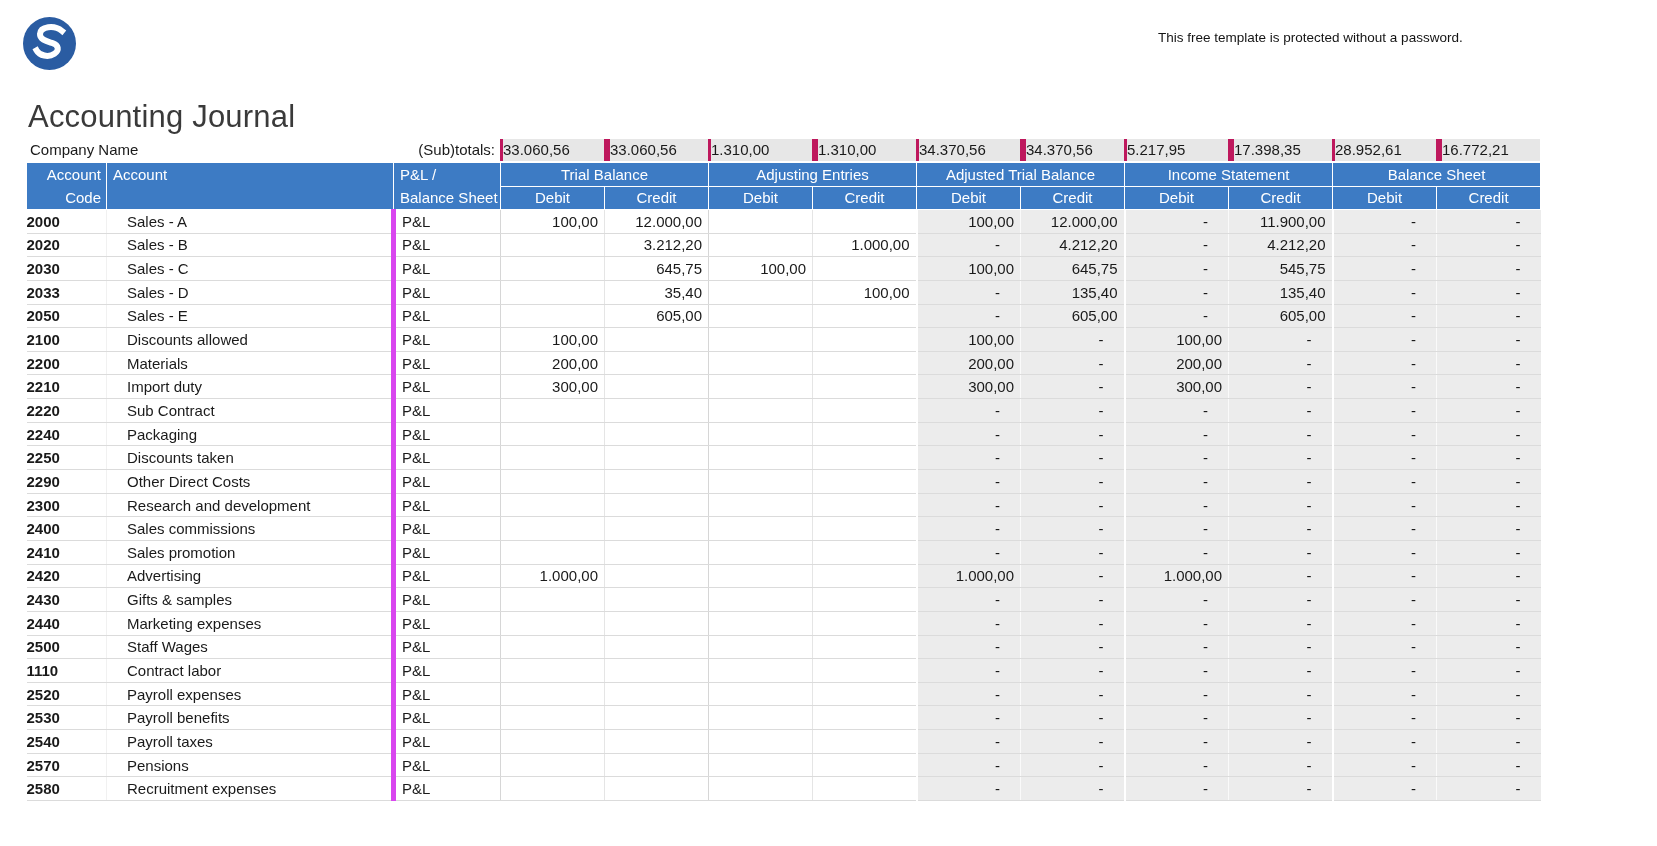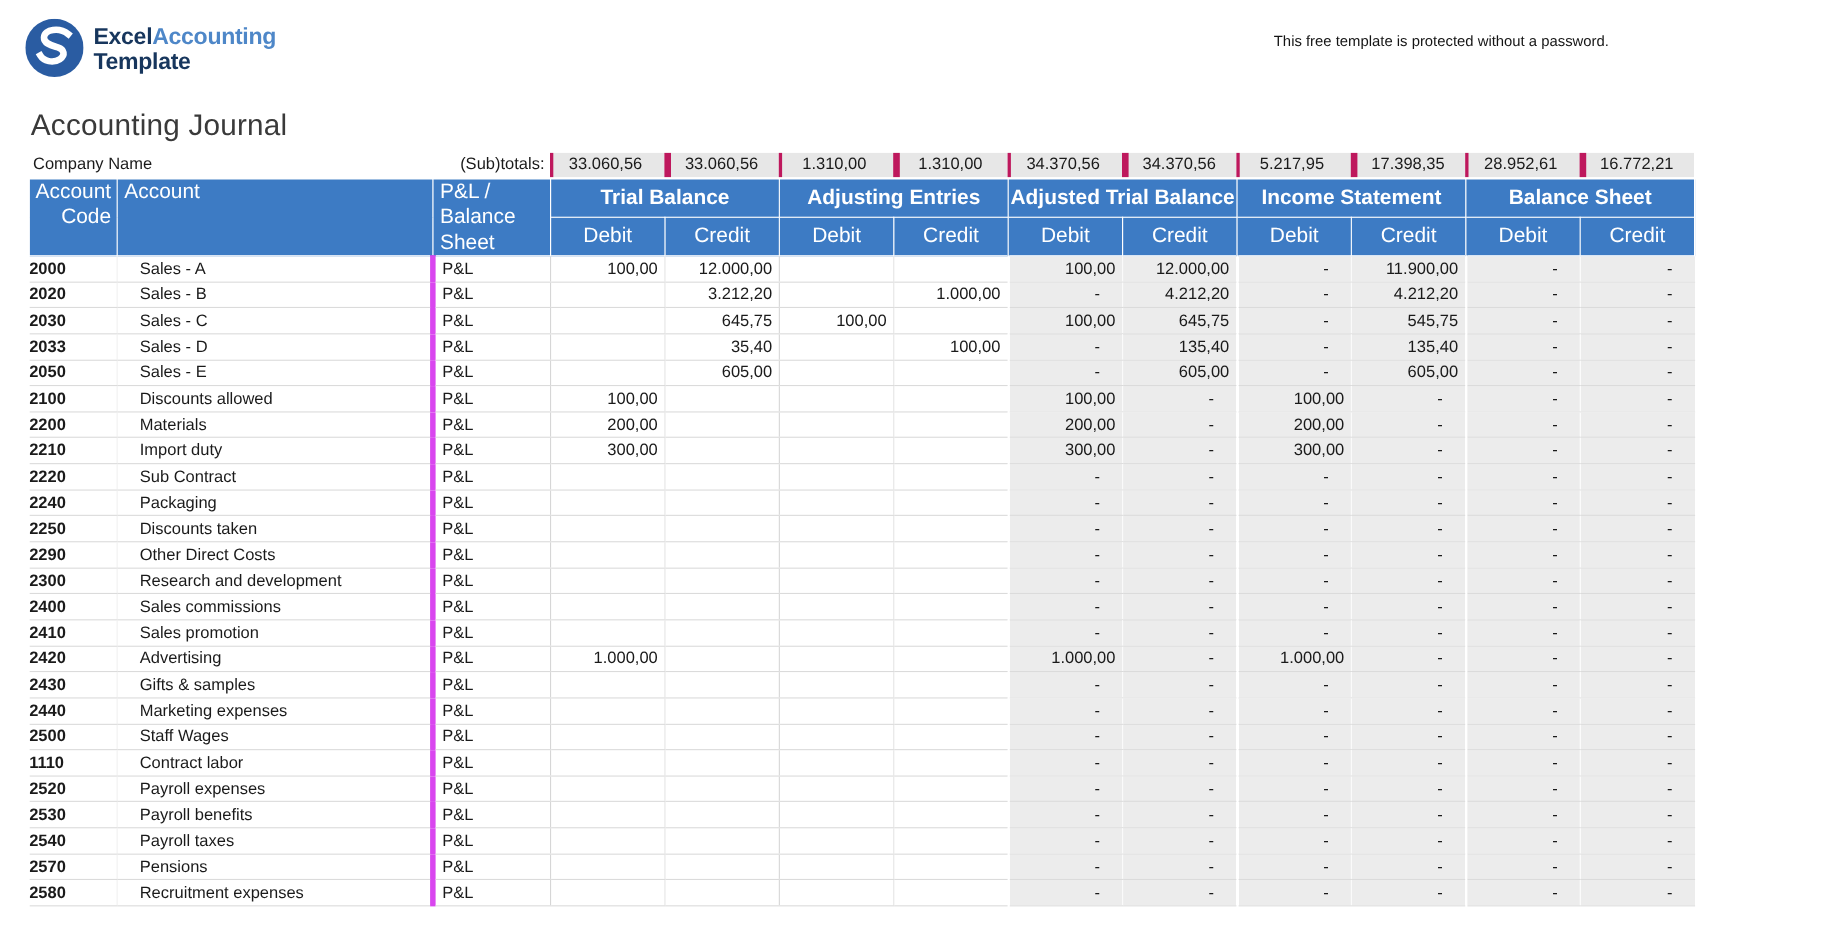--- a/index.html
+++ b/index.html
@@ -14,37 +14,37 @@
   .brand-icon { width:53px; height:53px; display:block; }
   .brand-text { line-height:23px; font-weight:700; font-size:21px; letter-spacing:-0.3px; margin-top:2px; }
   .brand-navy { color:#17365D; }
   .brand-blue { color:#4E87C8; }
 
   
   .note { position:absolute; left:1158px; top:27px; font-size:13.5px; line-height:22px; color:#141414; }
   .note .b { font-weight:700; }
 
   
-  .title { position:absolute; left:28px; top:99px; font-size:27px; font-weight:400; color:#3a3a3a; letter-spacing:0.2px; }
+  .title { position:absolute; left:28px; top:99px; font-size:31px; font-weight:400; color:#3a3a3a; letter-spacing:0.2px; }
 
   
   .subrow { position:absolute; left:26px; top:138px; width:1514px; height:23px; display:flex; align-items:center; font-size:15px; }
   .company { padding-left:4px; white-space:nowrap; }
   .spacer { flex:1; }
   .sublabel { padding-right:5px; white-space:nowrap; }
   .st-cell { flex:0 0 104px; width:104px; height:22px; line-height:22px; background:#E7E7E7;
-             text-align:center; padding-right:6px; border-left:6px solid #be185d; font-size:15px; }
+             text-align:left; padding-right:6px; border-left:6px solid #be185d; font-size:15px; }
   .st-cell.gstart { border-left-width:3px; }
 
   
   .journal { position:absolute; left:26px; top:162px; width:1514px; border-collapse:collapse;
              table-layout:fixed; font-size:15px; }
   .journal th { background:#3D7BC4; color:#fff; font-weight:400; border:1px solid #fff;
-                height:23.5px; padding:0; font-size:19px; }
-  th.h-group { text-align:center;font-weight:bold; }
+                height:23.5px; padding:0; font-size:15px; }
+  th.h-group { text-align:center; }
   th.h-sub { text-align:center; }
   th.h-code { text-align:right; padding-right:5px; vertical-align:top; line-height:23px; }
   th.h-acct { text-align:left; padding-left:6px; vertical-align:top; line-height:23px; }
   th.h-type { text-align:left; padding-left:6px; vertical-align:top; line-height:23px; }
 
   .journal td { height:23.65px; padding:0; border-bottom:1px solid #DBDBDB; white-space:nowrap; overflow:hidden; }
   td.code { text-align:left; padding-right:5px;font-weight:bold; }
   td.acct { text-align:left; padding-left:20px; border-left:1px solid #F1F1F1; }
   td.type { text-align:left; padding-left:6px; border-left:5px solid #d946ef; }
   td.val  { text-align:right; padding-right:6px; border-left:1px solid #E5E5E5; }
@@ -54,24 +54,20 @@
   td.val.dash { padding-right:20px; }
 </style>
 </head>
 <body>
 
 <div class="brand">
   <svg class="brand-icon" viewBox="0 0 53 53" aria-hidden="true">
     <circle cx="26.5" cy="26.5" r="26.5" fill="#2A5CA2"></circle>
     <path d="M39 14 C31 7.5 17.5 9.5 17 17 C16.6 23 25 24.6 29.6 26.1 C35.6 28 36.6 33.4 31.4 36.8 C25.2 40.8 16.6 38.6 13.6 33.4" fill="none" stroke="#ffffff" stroke-width="6" stroke-linecap="square"></path>
   </svg>
-  <div class="brand-text">
-    <div><span class="brand-navy">Excel</span><span class="brand-blue">Accounting</span></div>
-    <div class="brand-navy">Template</div>
-  </div>
 </div>
 
 <div class="note">
   <div>This free template is protected without a password.</div>
 </div>
 
 <div class="title">Accounting Journal</div>
 
 <div class="subrow">
   <div class="company">Company Name</div>

